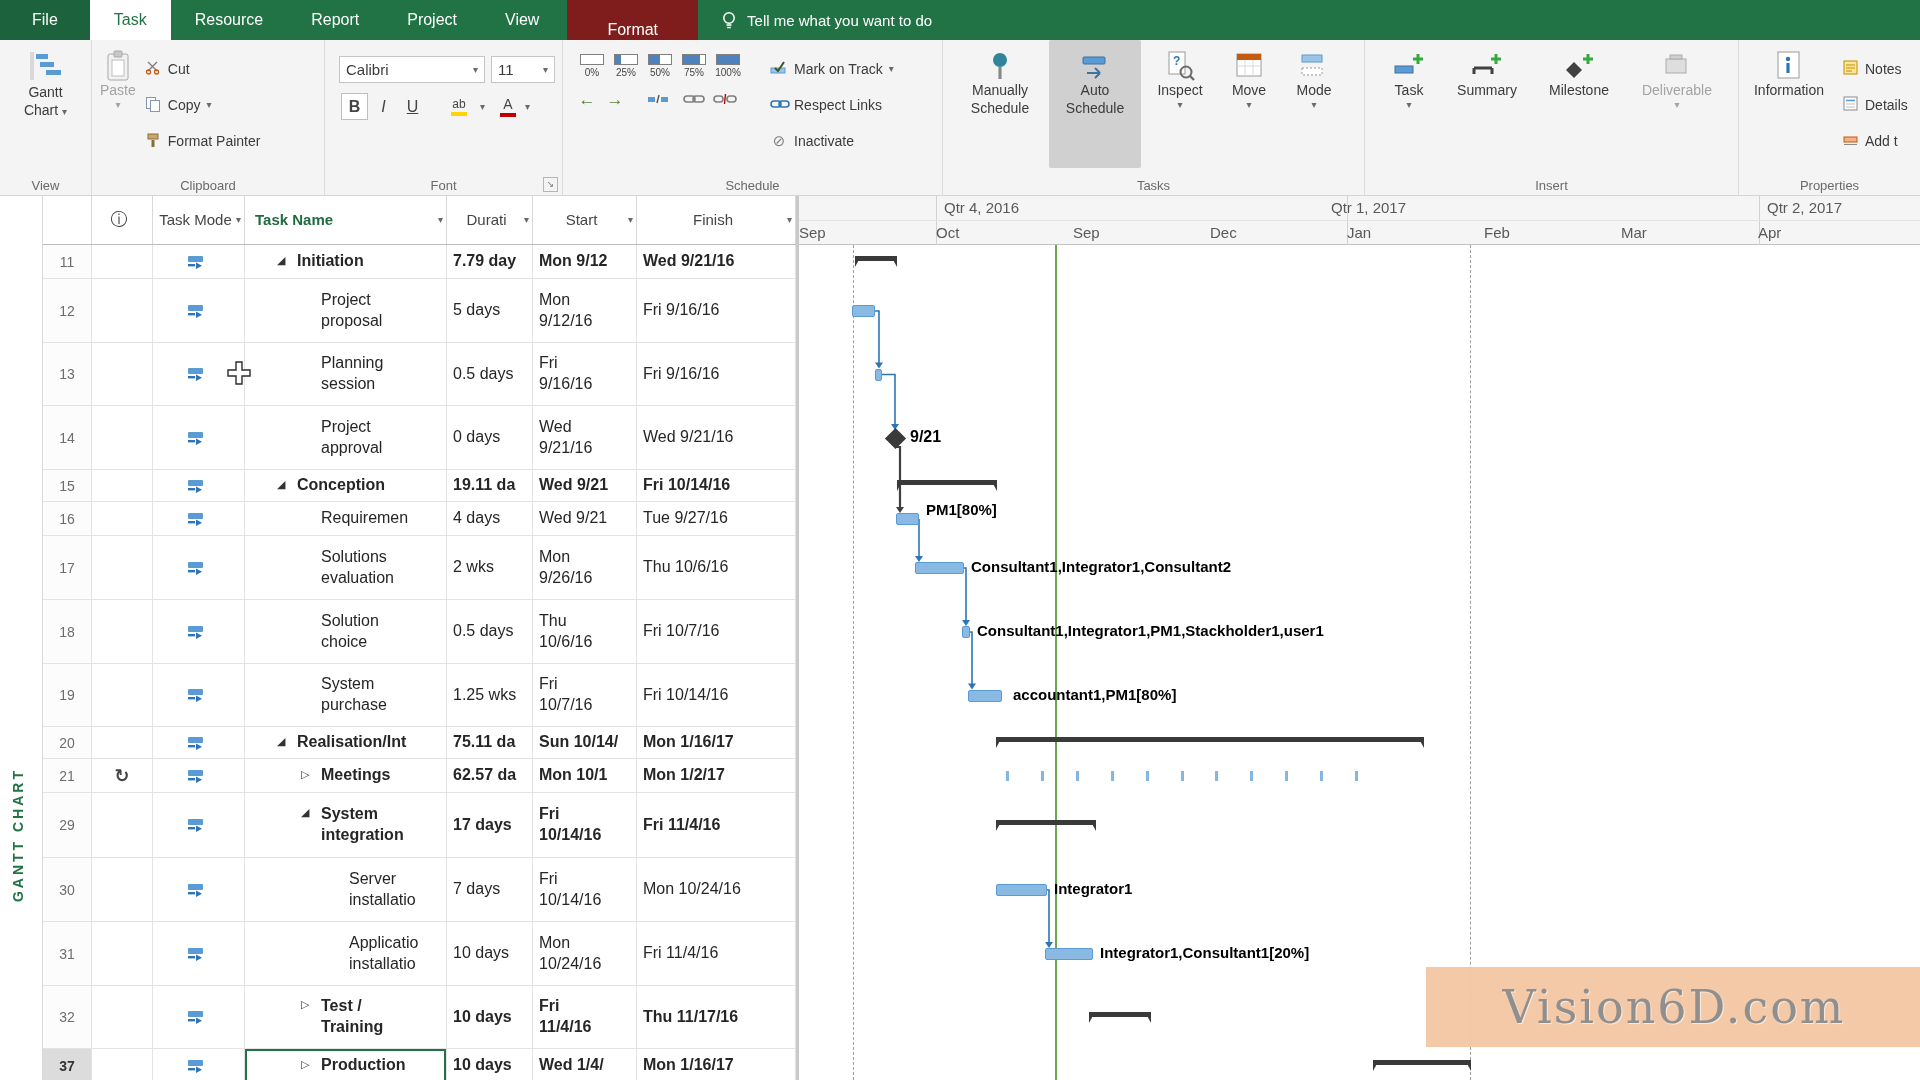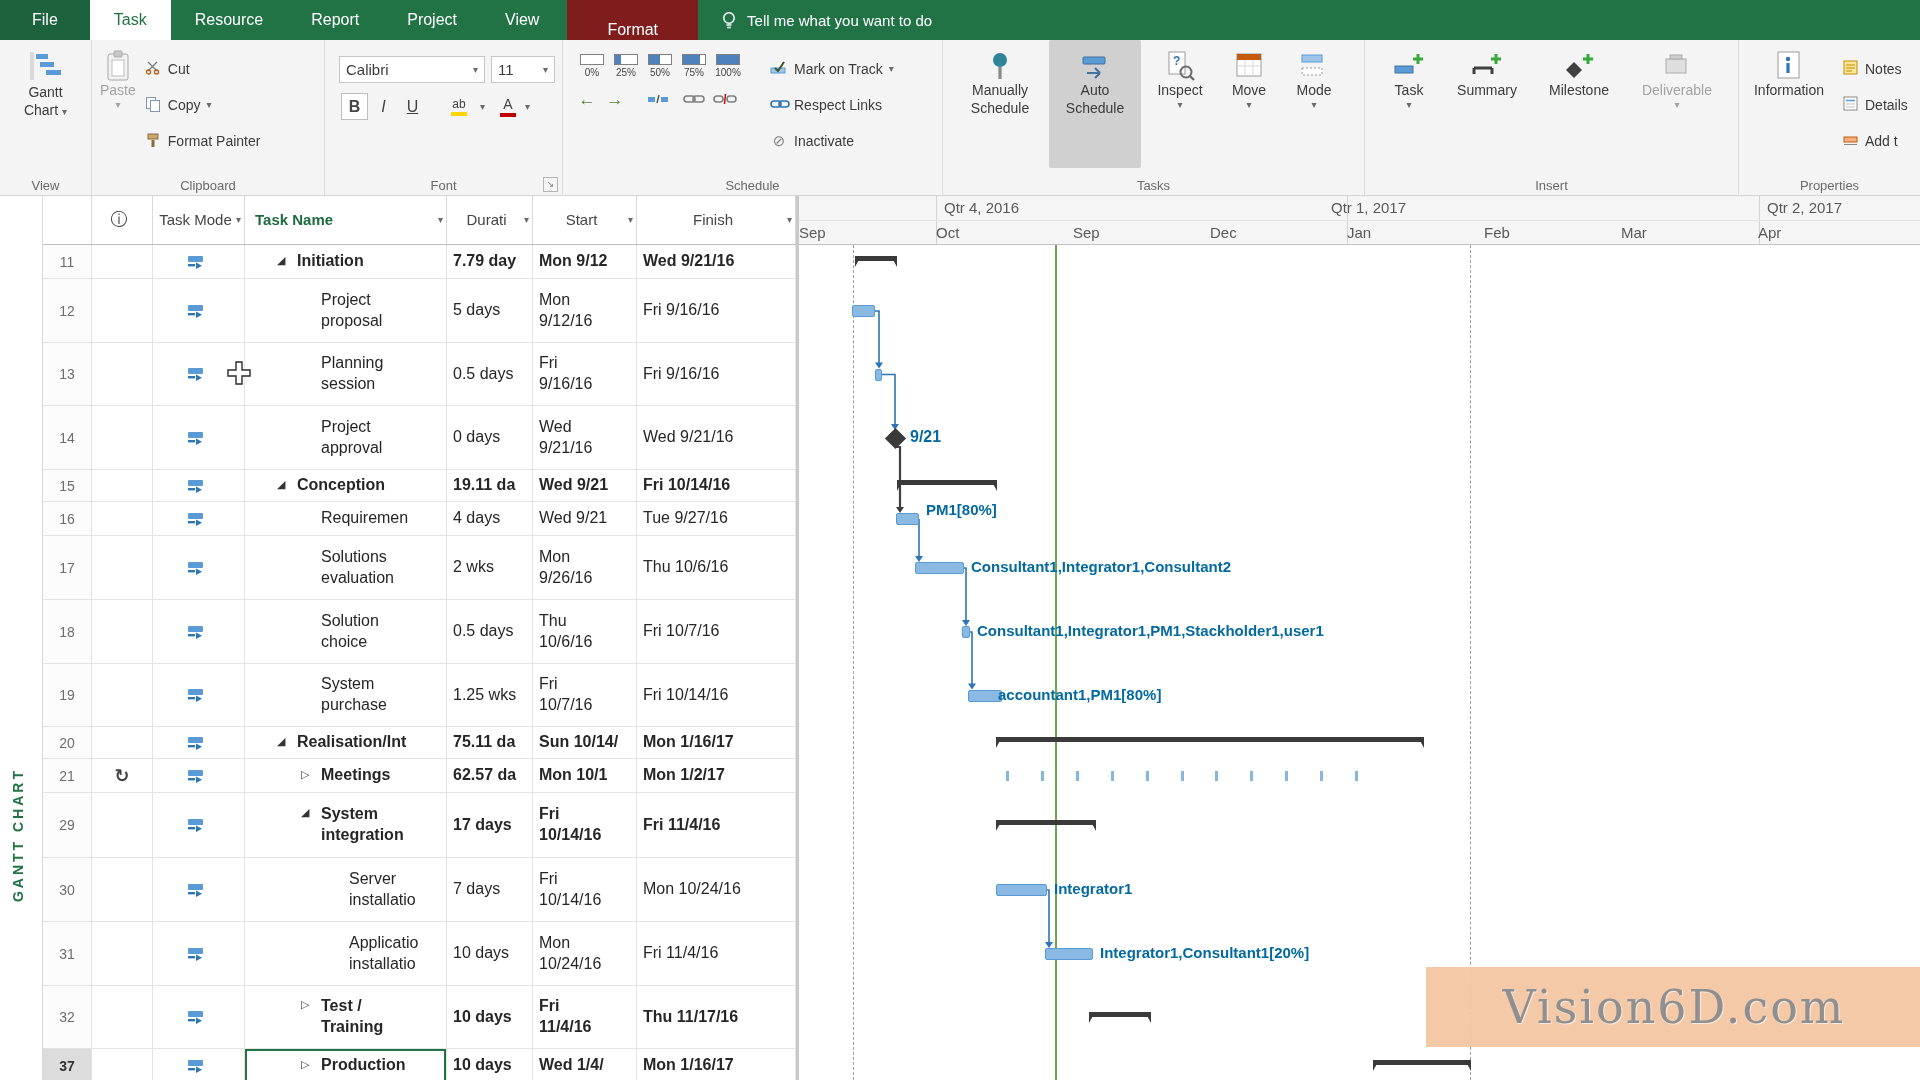--- a/index.html
+++ b/index.html
@@ -76,21 +76,21 @@
   .crows{position:absolute;left:0;top:49px;width:1123px;height:835px;background:#fff;overflow:hidden}
   .vline{position:absolute;top:0;bottom:0;width:0}
   .vline.dash{border-left:1px dashed #9f9f9f}
   .vline.today{border-left:2px solid #6aa84f}
   .gbar{position:absolute;height:12px;background:#8ab9e4;border:1px solid #5b9bd5;border-radius:2px}
   .gsum{position:absolute;height:12px;border-top:5px solid #3a3a3a}
   .gsum i{position:absolute;top:-5px;width:0;height:0}
   .gsum .tl{left:0;border-top:11px solid #3a3a3a;border-right:6px solid transparent}
   .gsum .tr{right:0;border-top:11px solid #3a3a3a;border-left:6px solid transparent}
   .gmile{position:absolute;width:15px;height:15px;background:#3a3a3a;transform:rotate(45deg)}
-  .gl{position:absolute;font-weight:bold;font-size:15px;color:#0369a1;white-space:nowrap}
+  .gl{position:absolute;font-weight:bold;font-size:15px;color:#000000;white-space:nowrap}
   .gticks{position:absolute;height:10px}
   .gticks i{position:absolute;top:0;width:3px;height:10px;background:#85b6e0}
   .links{position:absolute;inset:0;pointer-events:none}
   .wm{position:absolute;left:627px;top:722px;width:496px;height:80px;background:rgba(243,198,162,.95);display:flex;align-items:center;justify-content:center;font-family:"DejaVu Serif","Liberation Serif",serif;font-size:46px;color:#8f8f8f;letter-spacing:2px;text-shadow:1px 1px 1px rgba(255,255,255,.65)}
   .cursor{position:absolute;left:226px;top:360px;z-index:50}
 </style>
 </head>
 <body>
 
 <div id="app">
@@ -928,21 +928,21 @@
           <i class="tl"></i>
           <i class="tr"></i>
         </div>
         <div class="gbar" style="left:97px;top:268px;width:23px"></div>
         <div class="gl" style="left:127px;top:256px">PM1[80%]</div>
         <div class="gbar" style="left:116px;top:317px;width:49px"></div>
         <div class="gl" style="left:172px;top:313px">Consultant1,Integrator1,Consultant2</div>
         <div class="gbar" style="left:163px;top:381px;width:8px"></div>
         <div class="gl" style="left:178px;top:377px">Consultant1,Integrator1,PM1,Stackholder1,user1</div>
         <div class="gbar" style="left:169px;top:445px;width:34px"></div>
-        <div class="gl" style="left:199px;top:441px">accountant1,PM1[80%]</div>
+        <div class="gl" style="left:214px;top:441px">accountant1,PM1[80%]</div>
         <div class="gsum" style="left:197px;top:492px;width:428px">
           <i class="tl"></i>
           <i class="tr"></i>
         </div>
         <div class="gticks" style="left:207px;top:526px;width:349px">
           <i style="left:0.0px"></i>
           <i style="left:34.9px"></i>
           <i style="left:69.8px"></i>
           <i style="left:104.7px"></i>
           <i style="left:139.6px"></i>

